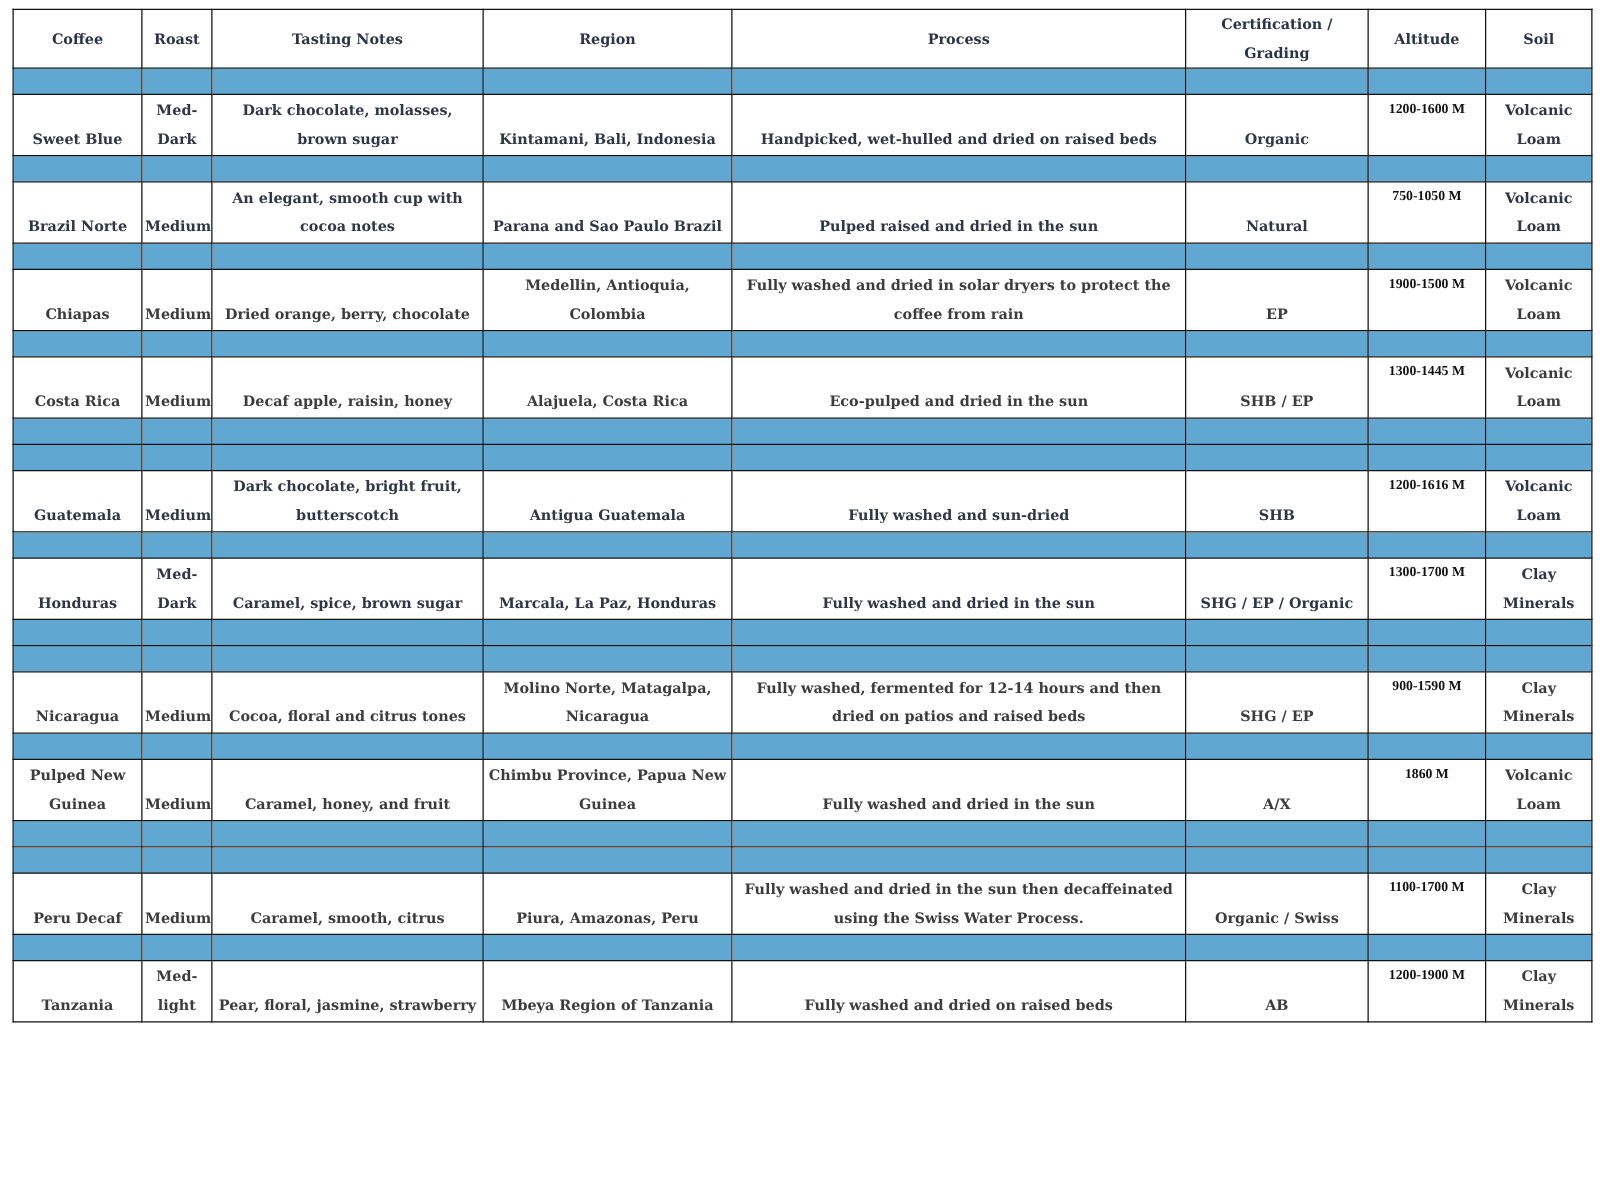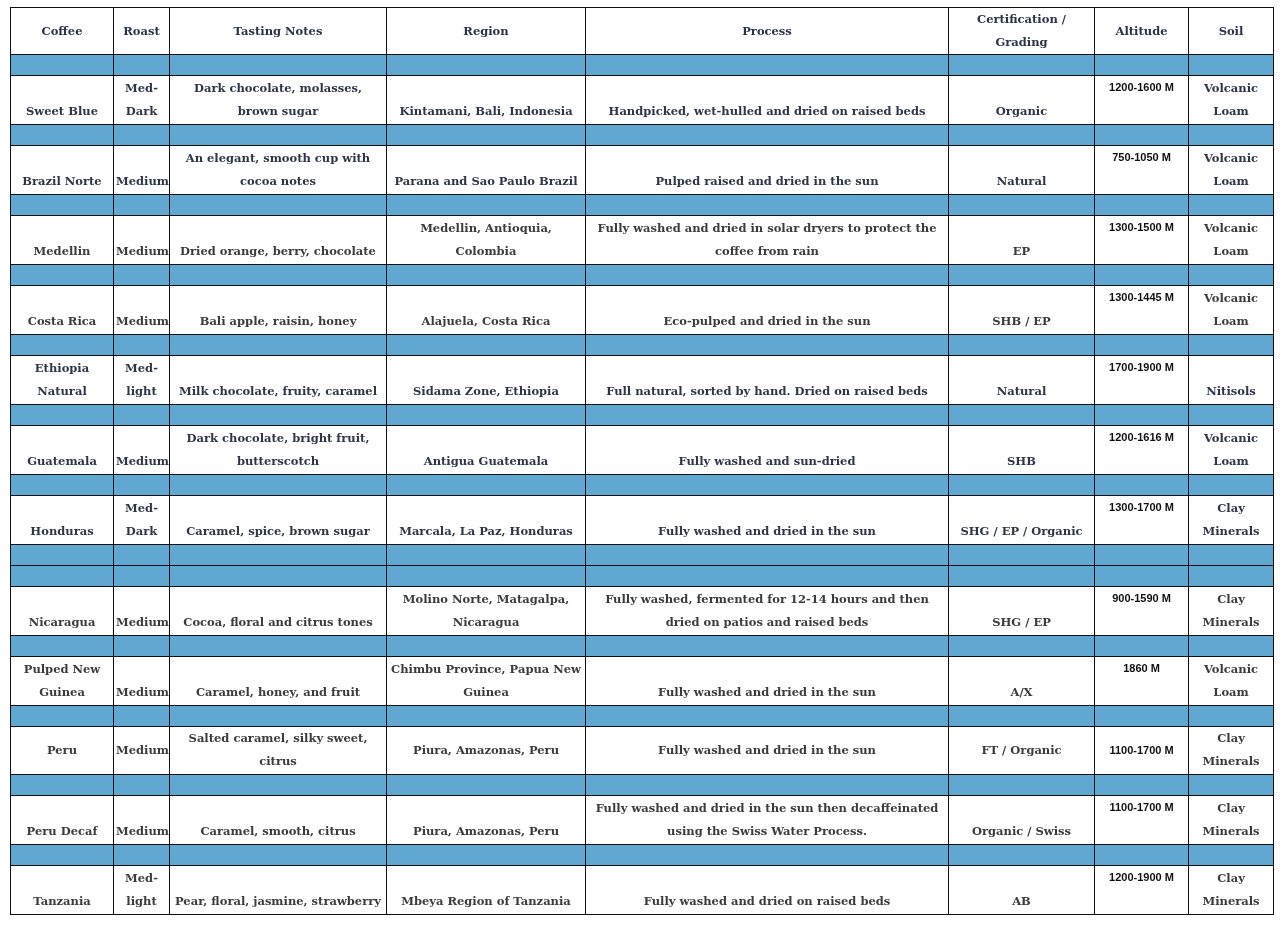--- a/index.html
+++ b/index.html
@@ -21,21 +21,21 @@
     line-height: 23px;
     overflow: hidden;
   }
   table.coffee th { height: 25px; font-weight: bold; color: #2a3347; vertical-align: middle; }
   tr.spacer td { background: #60a8d2; height: 20px; padding: 0; line-height: 20px; }
   tr.data td { vertical-align: bottom; padding-bottom: 1px; }
   tr.data.tall td { height: 47px; }
   tr.data.short td { height: 24px; vertical-align: middle; }
   tr.data td.alt {
     vertical-align: top; color: #111;
-    font-family: Liberation Sans, sans-serif;
+    font-family: Liberation Serif, serif;
     font-size: 11px;
   }
   tr.data.short td.alt { vertical-align: middle; }
   tr.data.gray td { color: #3c3c3c; }
   tr.data.gray td.alt { color: #111; }
 </style>
 </head>
 <body>
 
 <table class="coffee">
@@ -106,68 +106,58 @@
         <td></td>
         <td></td>
         <td></td>
         <td></td>
         <td></td>
         <td></td>
         <td></td>
         <td></td>
       </tr>
       <tr class="data tall gray">
-        <td>Medellin</td>
+        <td>Chiapas</td>
         <td>Medium</td>
         <td>Dried orange, berry, chocolate</td>
         <td>Medellin, Antioquia, Colombia</td>
         <td>Fully washed and dried in solar dryers to protect the coffee from rain</td>
         <td>EP</td>
-        <td class="alt">1300-1500 M</td>
+        <td class="alt">1900-1500 M</td>
         <td>Volcanic Loam</td>
       </tr>
       <tr class="spacer">
         <td></td>
         <td></td>
         <td></td>
         <td></td>
         <td></td>
         <td></td>
         <td></td>
         <td></td>
       </tr>
       <tr class="data tall gray">
         <td>Costa Rica</td>
         <td>Medium</td>
-        <td>Bali apple, raisin, honey</td>
+        <td>Decaf apple, raisin, honey</td>
         <td>Alajuela, Costa Rica</td>
         <td>Eco-pulped and dried in the sun</td>
         <td>SHB / EP</td>
         <td class="alt">1300-1445 M</td>
         <td>Volcanic Loam</td>
       </tr>
       <tr class="spacer">
         <td></td>
         <td></td>
         <td></td>
         <td></td>
         <td></td>
         <td></td>
         <td></td>
         <td></td>
-      </tr>
-      <tr class="data tall">
-        <td>Ethiopia Natural</td>
-        <td>Med-light</td>
-        <td>Milk chocolate, fruity, caramel</td>
-        <td>Sidama Zone, Ethiopia</td>
-        <td>Full natural, sorted by hand. Dried on raised beds</td>
-        <td>Natural</td>
-        <td class="alt">1700-1900 M</td>
-        <td>Nitisols</td>
       </tr>
       <tr class="spacer">
         <td></td>
         <td></td>
         <td></td>
         <td></td>
         <td></td>
         <td></td>
         <td></td>
         <td></td>
@@ -255,30 +245,20 @@
       <tr class="spacer">
         <td></td>
         <td></td>
         <td></td>
         <td></td>
         <td></td>
         <td></td>
         <td></td>
         <td></td>
       </tr>
-      <tr class="data short gray">
-        <td>Peru</td>
-        <td>Medium</td>
-        <td>Salted caramel, silky sweet, citrus</td>
-        <td>Piura, Amazonas, Peru</td>
-        <td>Fully washed and dried in the sun</td>
-        <td>FT / Organic</td>
-        <td class="alt">1100-1700 M</td>
-        <td>Clay Minerals</td>
-      </tr>
       <tr class="spacer">
         <td></td>
         <td></td>
         <td></td>
         <td></td>
         <td></td>
         <td></td>
         <td></td>
         <td></td>
       </tr>

